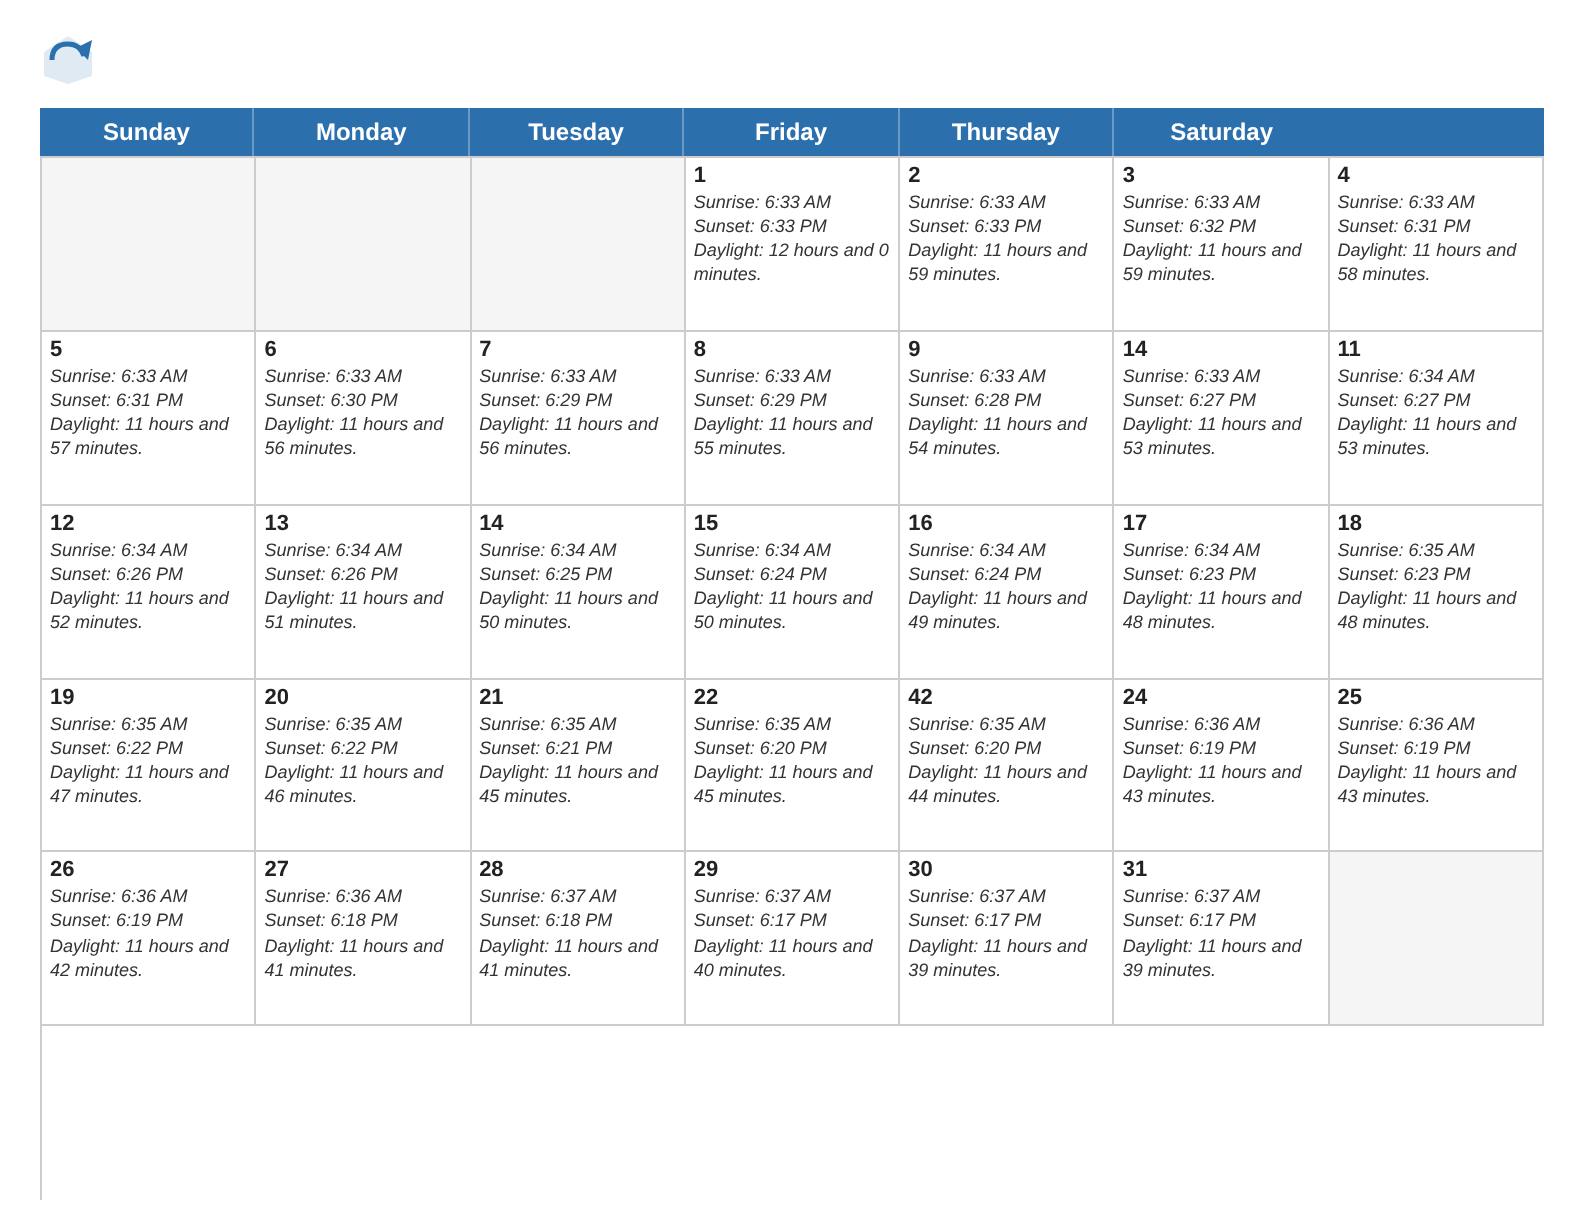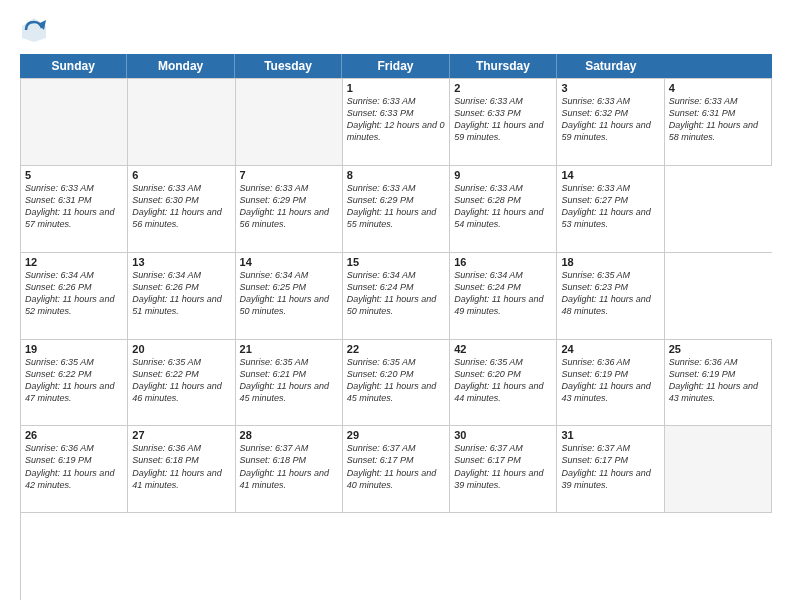--- a/index.html
+++ b/index.html
@@ -217,20 +217,27 @@
 Daylight: 11 hours
 and 54 minutes.</div>
           </div>
           <div class="cal-cell">
             <span class="day-num">14</span>
             <div class="cell-info">Sunrise: 6:33 AM
 Sunset: 6:27 PM
 Daylight: 11 hours
 and 53 minutes.</div>
           </div>
+          <div class="cal-cell">
+            <span class="day-num">11</span>
+            <div class="cell-info">Sunrise: 6:34 AM
+Sunset: 6:27 PM
+Daylight: 11 hours
+and 53 minutes.</div>
+          </div>
         </div>
         <div class="cal-week">
           <div class="cal-cell">
             <span class="day-num">12</span>
             <div class="cell-info">Sunrise: 6:34 AM
 Sunset: 6:26 PM
 Daylight: 11 hours
 and 52 minutes.</div>
           </div>
           <div class="cal-cell">
@@ -253,20 +260,27 @@
 Sunset: 6:24 PM
 Daylight: 11 hours
 and 50 minutes.</div>
           </div>
           <div class="cal-cell">
             <span class="day-num">16</span>
             <div class="cell-info">Sunrise: 6:34 AM
 Sunset: 6:24 PM
 Daylight: 11 hours
 and 49 minutes.</div>
+          </div>
+          <div class="cal-cell">
+            <span class="day-num">17</span>
+            <div class="cell-info">Sunrise: 6:34 AM
+Sunset: 6:23 PM
+Daylight: 11 hours
+and 48 minutes.</div>
           </div>
           <div class="cal-cell">
             <span class="day-num">18</span>
             <div class="cell-info">Sunrise: 6:35 AM
 Sunset: 6:23 PM
 Daylight: 11 hours
 and 48 minutes.</div>
           </div>
         </div>
         <div class="cal-week">

